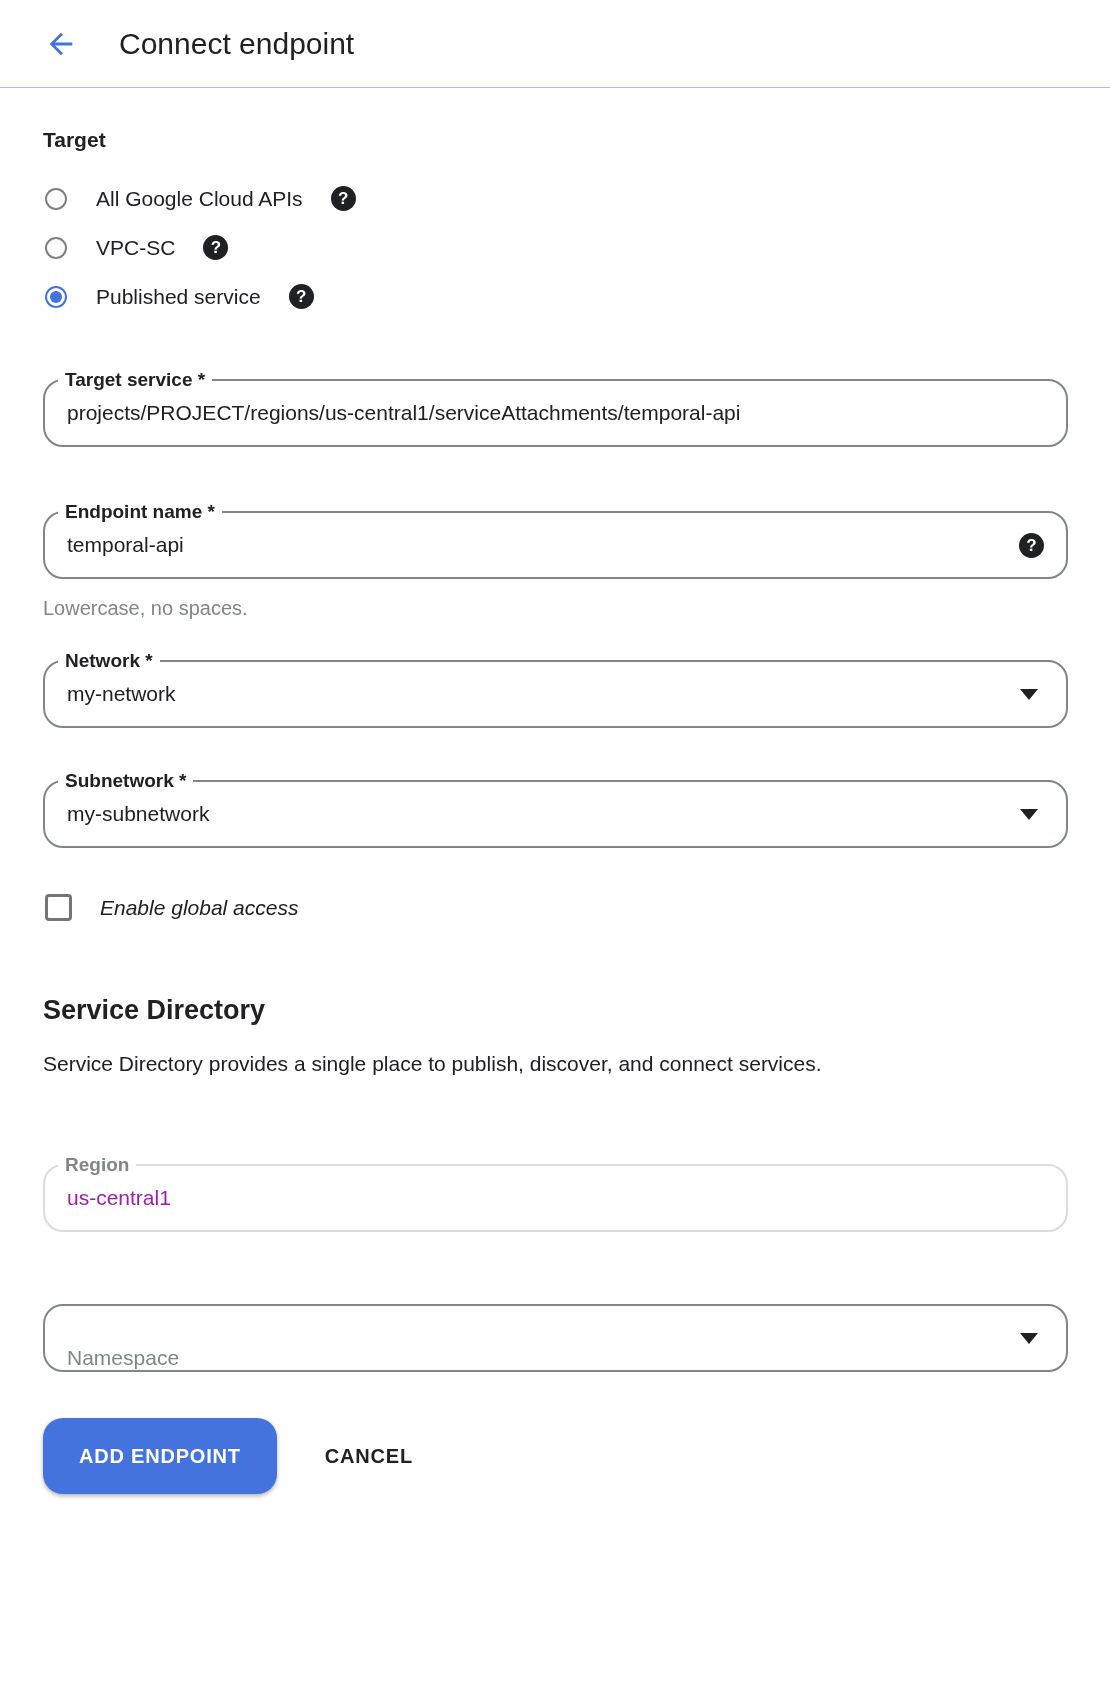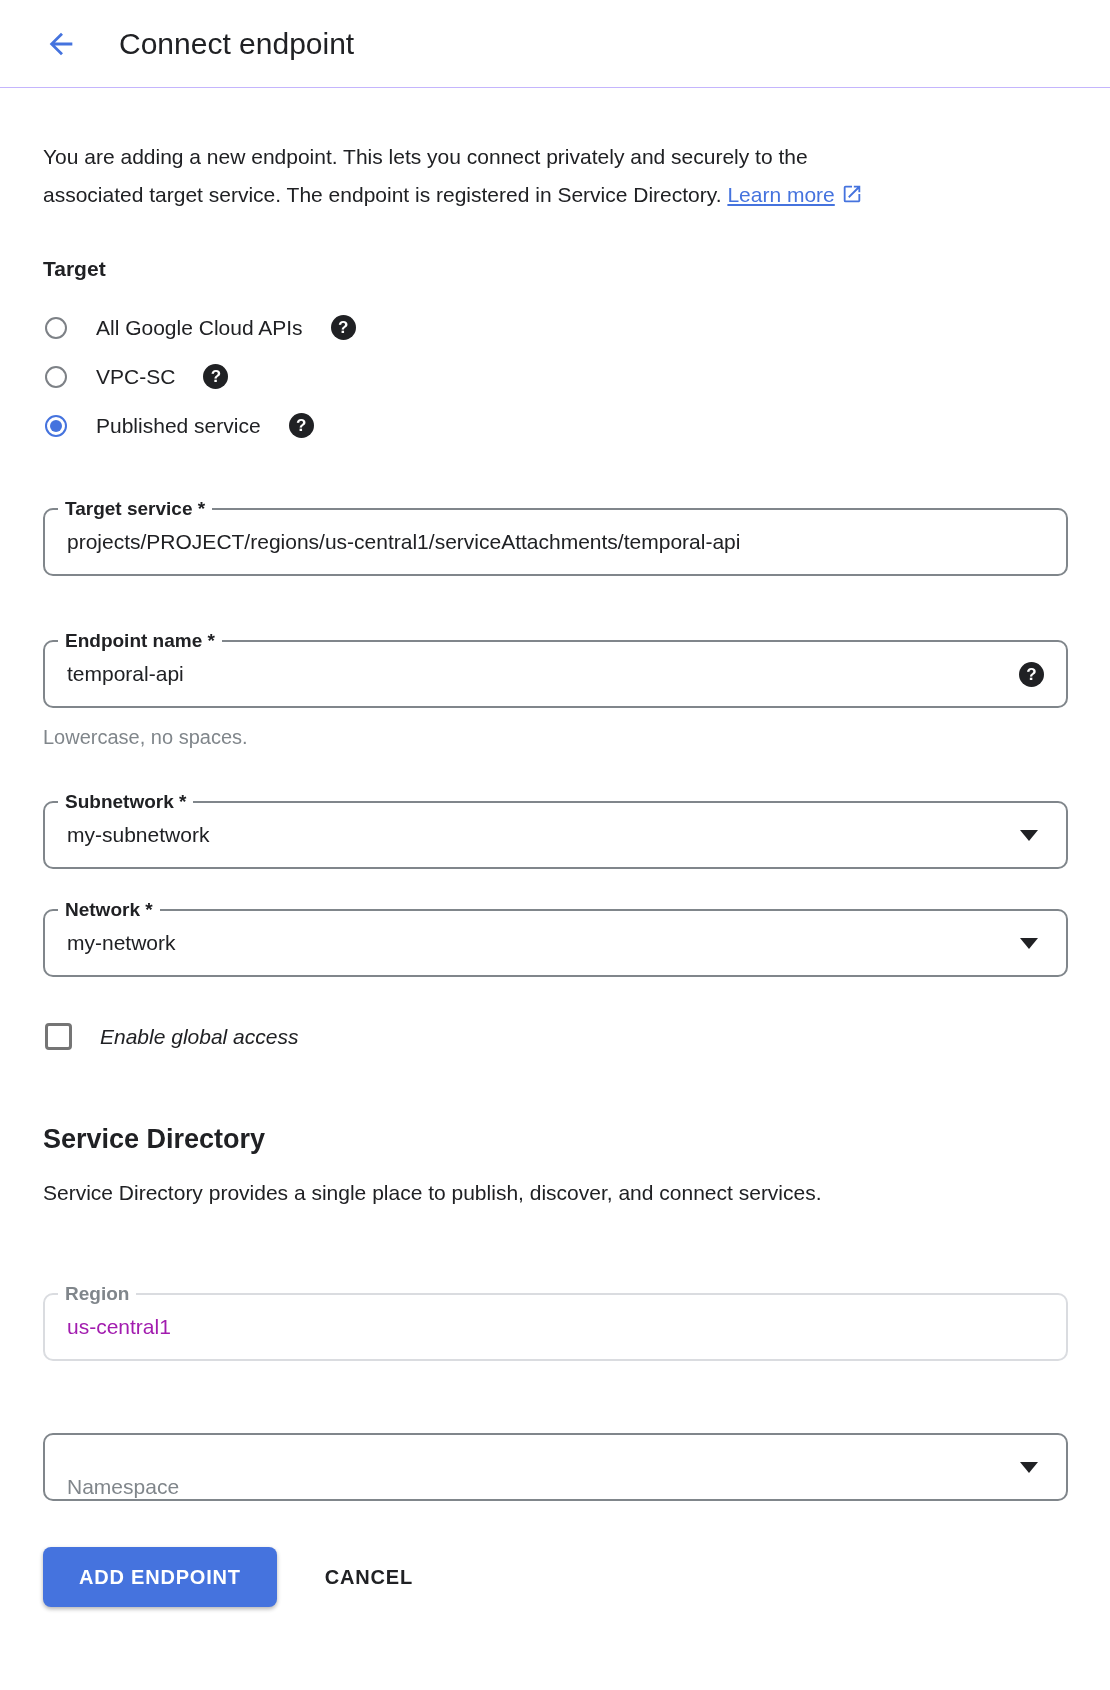--- a/index.html
+++ b/index.html
@@ -93,21 +93,21 @@
     flex: none;
     cursor: pointer;
   }
 
   
   .field {
     position: relative;
     width: 1025px;
     height: 68px;
     border: 2px solid #80868b;
-    border-radius: 10px;
+    border-radius: 20px;
     display: flex;
     align-items: center;
     padding: 0 22px;
     background: #fff;
   }
   .field-label {
     position: absolute;
     top: -13px; left: 13px;
     background: #ffffff;
     padding: 0 7px;
@@ -185,30 +185,30 @@
   .m-region { margin-top: 88px; justify-content: flex-end; }
   .m-ns     { margin-top: 72px; align-items: flex-end; }
 
   
   .actions {
     margin-top: 46px;
     display: flex;
     align-items: center;
   }
   .primary-btn {
-    height: 60px;
+    height: 76px;
     padding: 0 36px;
     background: #4573de;
     color: #ffffff;
     font-family: "Liberation Sans", sans-serif;
     font-size: 20px;
     font-weight: 700;
     letter-spacing: 0.8px;
     border: none;
-    border-radius: 8px;
+    border-radius: 20px;
     box-shadow: 0 2px 4px rgba(0,0,0,0.3);
     cursor: pointer;
   }
   .text-btn {
     margin-left: 48px;
     background: transparent;
     border: none;
     font-family: "Liberation Sans", sans-serif;
     font-size: 20px;
     font-weight: 700;
@@ -226,27 +226,20 @@
       <svg width="34" height="34" viewBox="0 0 24 24">
         <path d="M20 11H7.8l5.6-5.6L12 4l-8 8 8 8 1.4-1.4L7.8 13H20v-2z" fill="#4573de"></path>
       </svg>
     </span>
   </button>
   <h1 class="page-title">Connect endpoint</h1>
 </div>
 
 <div class="content">
 
-  <p class="intro">
-    <span>You are adding a new endpoint. This lets you connect privately and securely to the</span><br>
-    <span>associated target service. The endpoint is registered in Service Directory.</span>
-    <a class="link">Learn more</a><span class="ext-icon"><svg width="22" height="22" viewBox="0 0 24 24">
-          <path d="M19 19H5V5h7V3H5a2 2 0 0 0-2 2v14a2 2 0 0 0 2 2h14c1.1 0 2-.9 2-2v-7h-2v7zM14 3v2h3.59l-9.83 9.83 1.41 1.41L19 6.41V10h2V3h-7z" fill="#4573de"></path>
-        </svg></span>
-  </p>
 
   <div class="section-label">Target</div>
 
   <div class="radio-group">
     <div class="radio-row">
       <div class="radio"></div>
       <div class="radio-label">All Google Cloud APIs</div>
       <div class="help-icon">?</div>
     </div>
     <div class="radio-row">
@@ -266,32 +259,32 @@
     <input value="projects/PROJECT/regions/us-central1/serviceAttachments/temporal-api" style="">
   </div>
 
   <div class="field m-f2">
     <span class="field-label">Endpoint name *</span>
     <input style="width: 930px;" value="temporal-api">
     <div class="help-icon in-field">?</div>
   </div>
   <div class="helper-text">Lowercase, no spaces.</div>
 
+  <div class="field m-f3">
+    <span class="field-label">Network *</span>
+    <span class="field-value">my-network</span>
+    <span class="caret"></span>
+  </div>
+
   <div class="field m-f4">
     <span class="field-label">Subnetwork *</span>
     <span class="field-value">my-subnetwork</span>
     <span class="caret"></span>
   </div>
 
-  <div class="field m-f3">
-    <span class="field-label">Network *</span>
-    <span class="field-value">my-network</span>
-    <span class="caret"></span>
-  </div>
-
 
   <div class="checkbox-row">
     <div class="checkbox"></div>
     <div class="checkbox-label">Enable global access</div>
   </div>
 
   <div class="sd-heading">Service Directory</div>
   <p class="sd-desc">Service Directory provides a single place to publish, discover, and connect services.</p>
 
   <div class="field disabled m-region">

